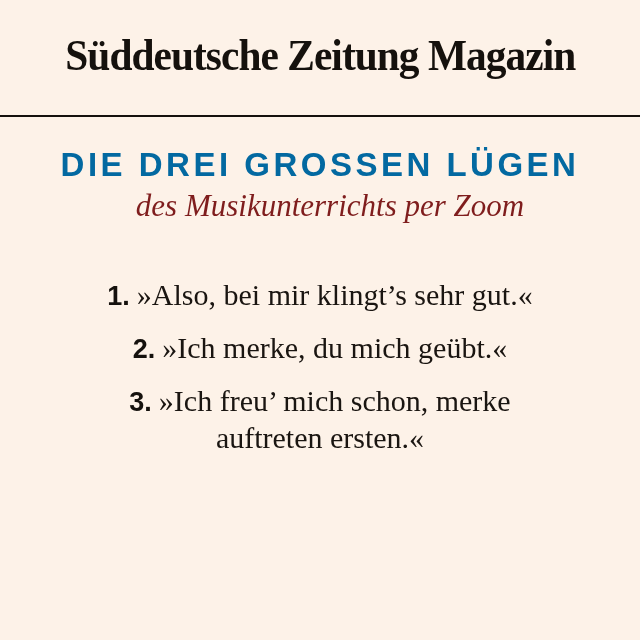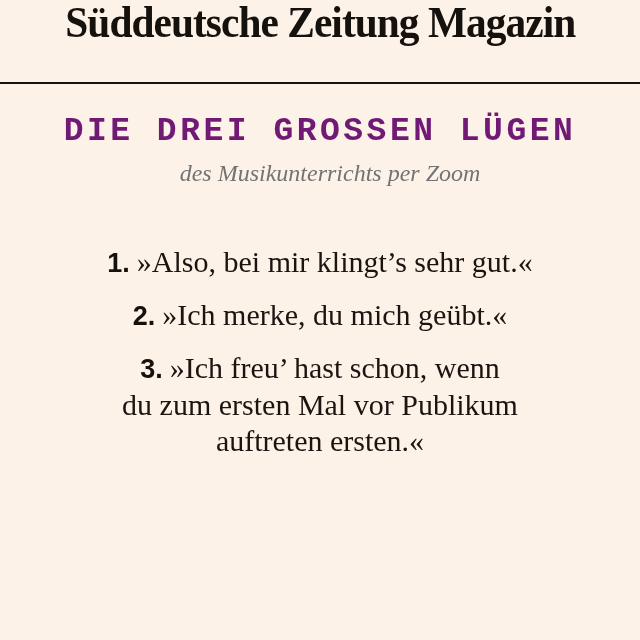--- a/index.html
+++ b/index.html
@@ -10,20 +10,21 @@
     overflow: hidden;
   }
   .card {
     box-sizing: border-box;
     width: 640px;
     height: 640px;
     background: #fdf2e8;
     color: #1a1511;
   }
   .masthead {
+    padding-top: 33px;
     text-align: center;
   }
   .logo {
     display: inline-block;
     font-family: "Liberation Serif", "DejaVu Serif", serif;
     font-weight: 700;
     font-size: 44px;
     line-height: 46px;
     letter-spacing: -1px;
     transform: scaleX(0.94);
@@ -36,35 +37,35 @@
     height: 2px;
     background: #15110d;
     width: 100%;
     margin: 36px 0 0 0;
   }
   .content {
     text-align: center;
   }
   .title {
     margin: 30px 0 0 0;
-    font-family: Liberation Mono, monospace;
+    font-family: Liberation Sans, sans-serif;
     font-weight: 700;
     font-size: 33px;
     line-height: 36px;
     letter-spacing: 3.5px;
-    color: #701a75;
+    color: #0369a1;
   }
   .subtitle {
     margin: 6px 0 0 0;
     font-family: "Liberation Serif", "DejaVu Serif", serif;
     font-style: italic;
     font-weight: 400;
-    font-size: 24px;
+    font-size: 31px;
     line-height: 34px;
-    color: #737373;
+    color: #7f1d1d;
     padding-left: 20px;
   }
   .lies {
     list-style: none;
     margin: 54px auto 0 auto;
     padding: 0;
     font-family: "Liberation Serif", "DejaVu Serif", serif;
     font-size: 30px;
     line-height: 36px;
     color: #1a1511;
@@ -105,21 +106,20 @@
       <li class="lie">
         <span class="num">1.</span><span class="quote">»Also, bei mir klingt’s sehr gut.«</span>
       </li>
 
       <li class="lie">
         <span class="num">2.</span><span class="quote">»Ich merke, du mich geübt.«</span>
       </li>
 
       <li class="lie">
         <span class="line">
-          <span class="num">3.</span><span class="quote">»Ich freu’ hast schon, wenn</span>
+          <span class="num">3.</span><span class="quote">»Ich freu’ mich schon, merke</span>
         </span>
-        <span class="line quote">du zum ersten Mal vor Publikum</span>
         <span class="line quote">auftreten ersten.«</span>
       </li>
 
     </ol>
   </main>
 </div>
 
 </body></html>

